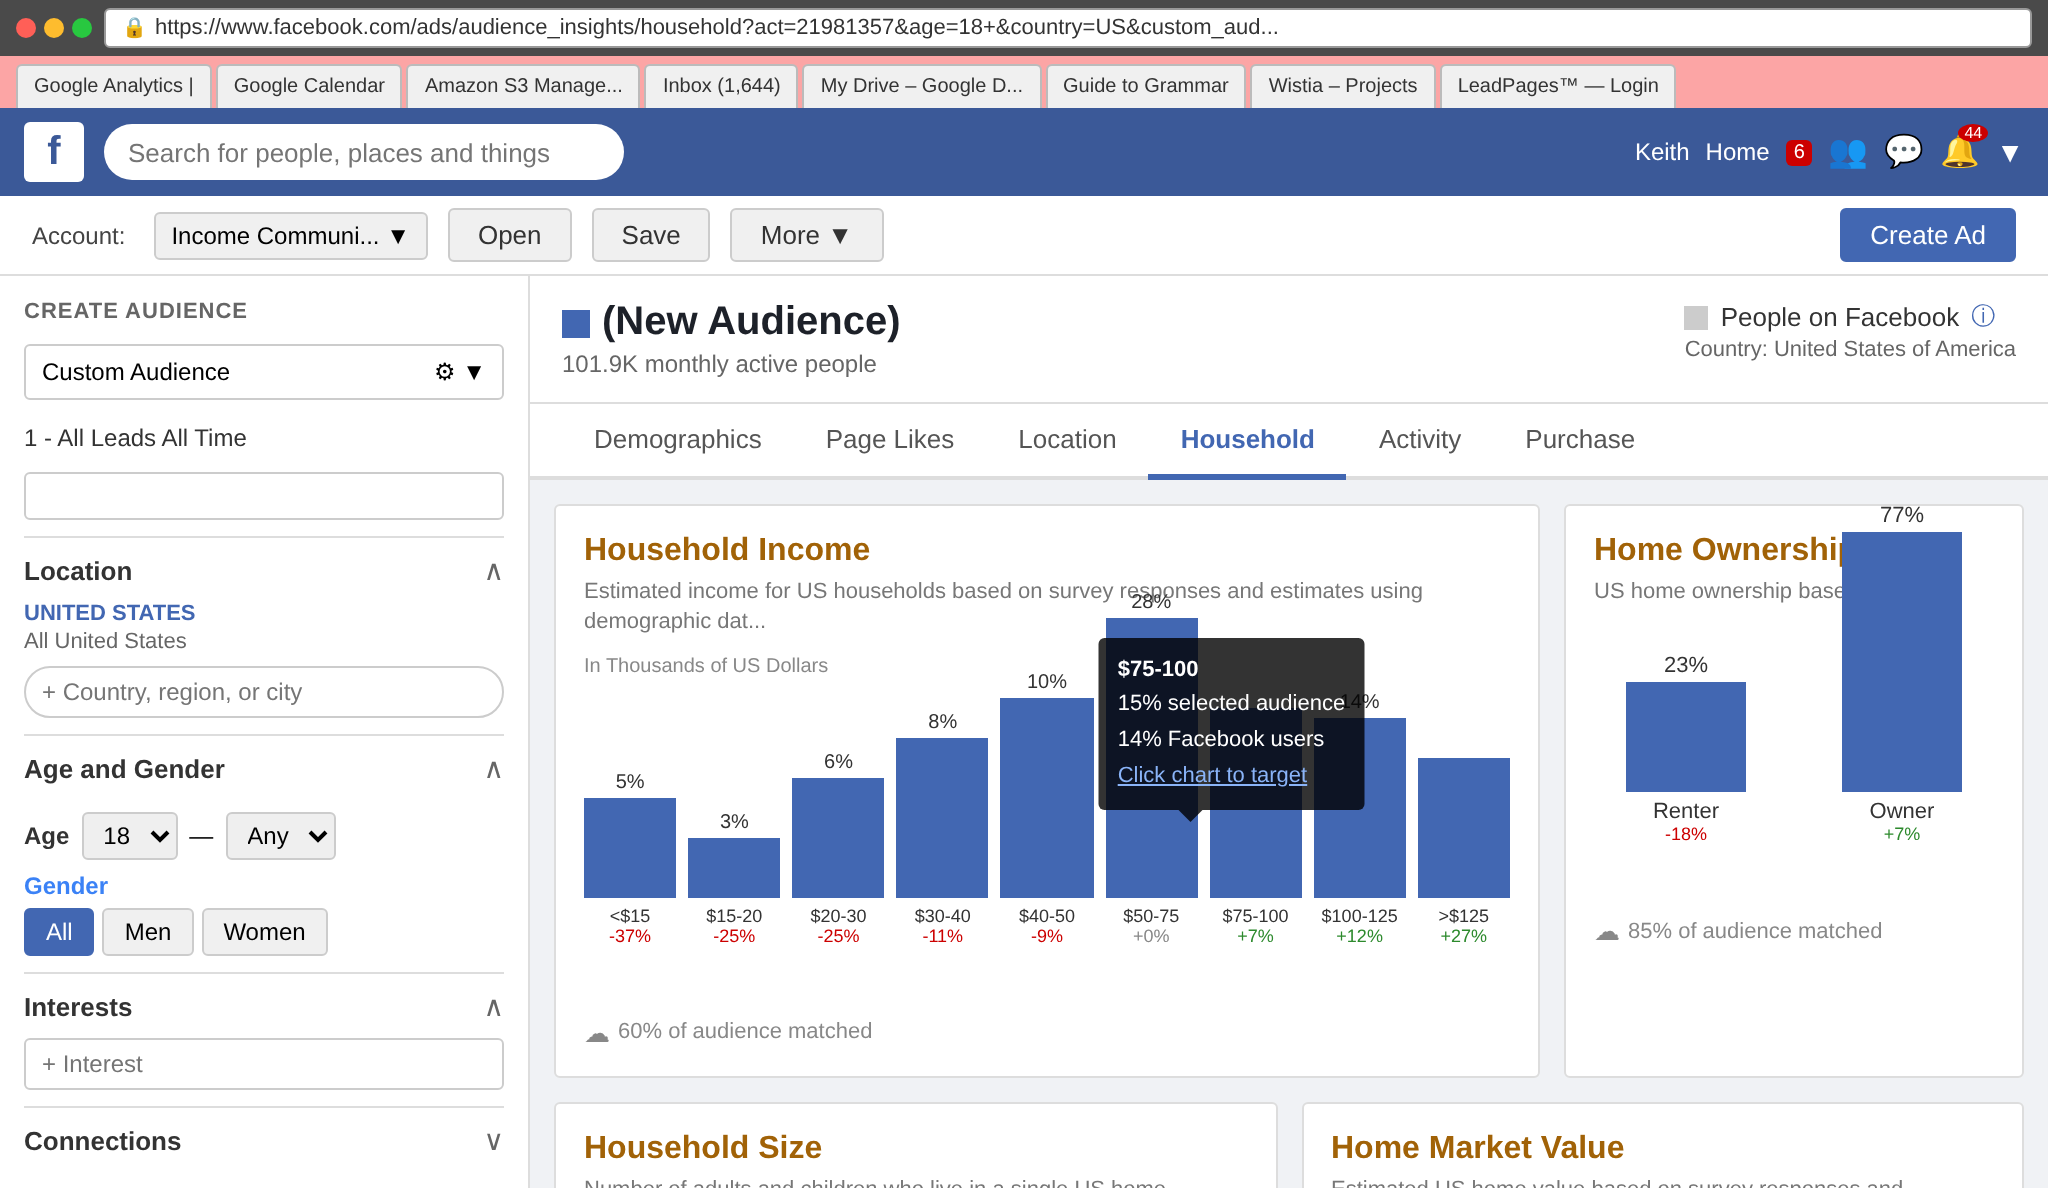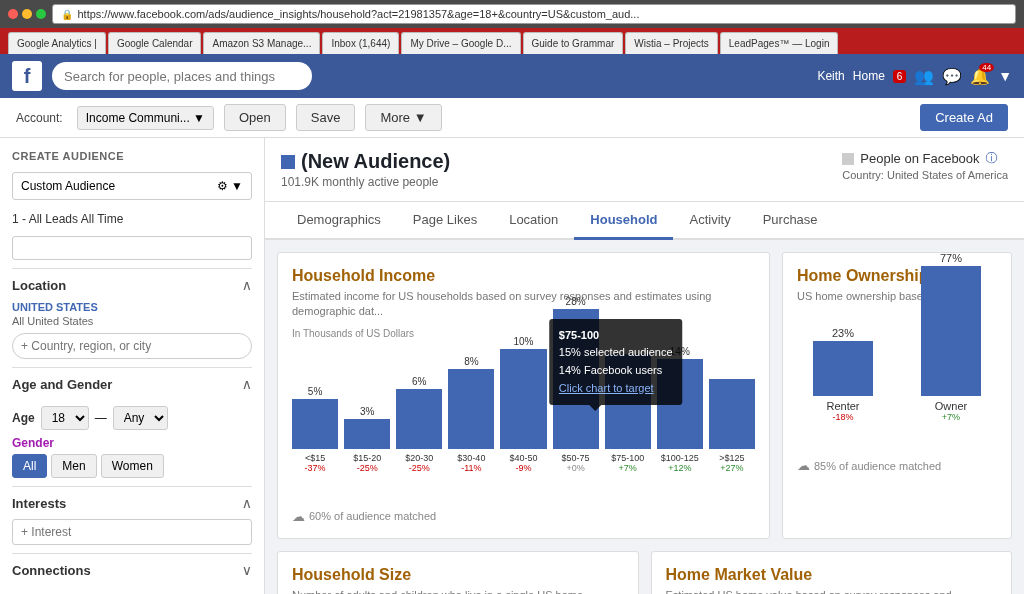--- a/index.html
+++ b/index.html
@@ -28,21 +28,21 @@
       font-size: 11px;
       color: #333;
       height: 20px;
       display: flex;
       align-items: center;
     }
     .lock-icon { color: #666; margin-right: 4px; font-size: 10px; }
 
     
     .tabs-bar {
-      background: #b91c1c;
+      background: #fca5a5;
       display: flex;
       align-items: flex-end;
       padding: 0 8px;
       height: 26px;
       gap: 2px;
       overflow: hidden;
     }
     .browser-tab {
       background: #f0f0f0;
       border: 1px solid #bbb;
@@ -208,21 +208,21 @@
     .age-gender-row { display: flex; align-items: center; gap: 6px; margin: 6px 0; flex-wrap: wrap; }
     .age-label { font-size: 12px; color: #333; font-weight: bold; }
     .age-select {
       border: 1px solid #ccc;
       border-radius: 3px;
       padding: 3px 6px;
       font-size: 12px;
       cursor: pointer;
     }
     .gender-row { display: flex; gap: 4px; margin-bottom: 6px; }
-    .gender-label { font-size: 12px; color: #a21caf; font-weight: bold; margin-bottom: 4px; }
+    .gender-label { font-size: 12px; color: #3b82f6; font-weight: bold; margin-bottom: 4px; }
     .gender-btn {
       border: 1px solid #ccc;
       background: #f0f0f0;
       padding: 4px 10px;
       border-radius: 3px;
       font-size: 12px;
       cursor: pointer;
     }
     .gender-btn.active { background: #4267b2; color: #fff; border-color: #4267b2; }
     .interest-input {

